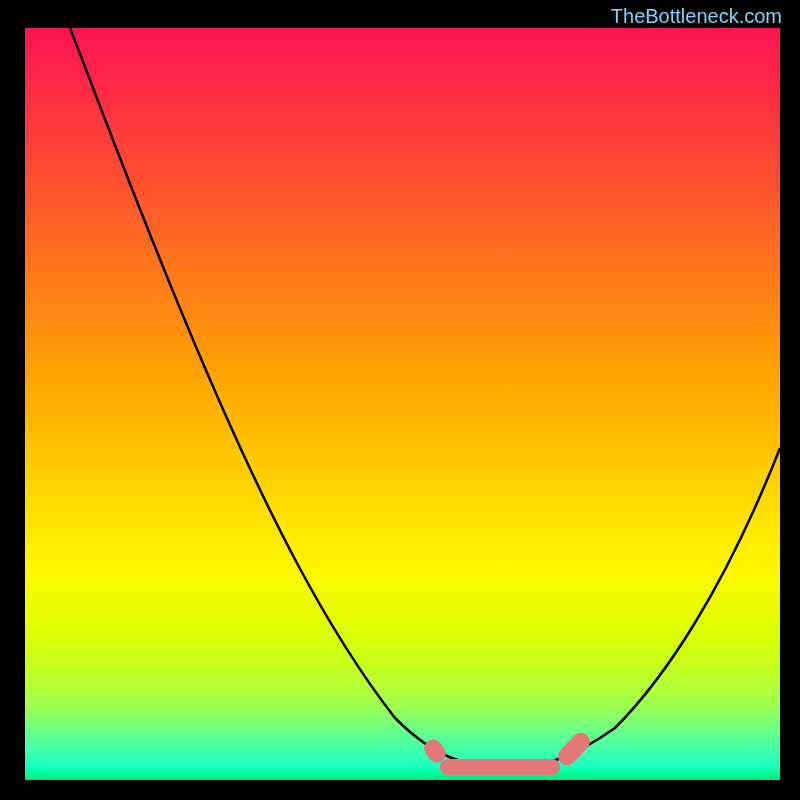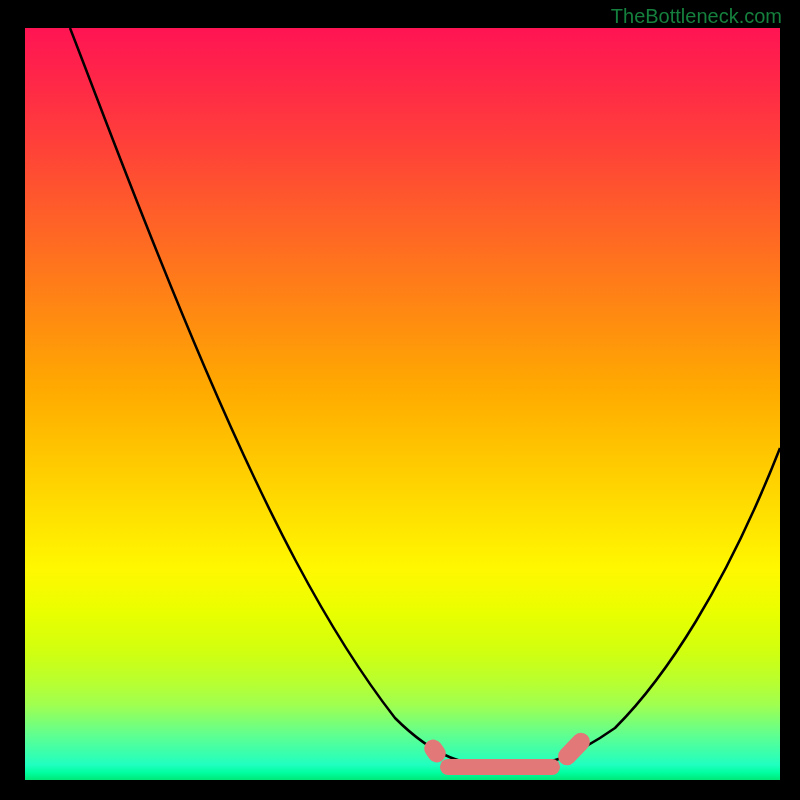--- a/index.html
+++ b/index.html
@@ -8,21 +8,21 @@
     height: 800px;
     background: #000;
     position: relative;
     font-family: Arial, sans-serif;
     overflow: hidden;
   }
   .watermark {
     position: absolute;
     top: 5px;
     right: 18px;
-    color: #15803d;
+    color: #7dd3fc;
     font-size: 20px;
     font-weight: 500;
     z-index: 10;
   }
   .plot-area {
     position: absolute;
     left: 25px;
     top: 28px;
     width: 755px;
     height: 752px;

